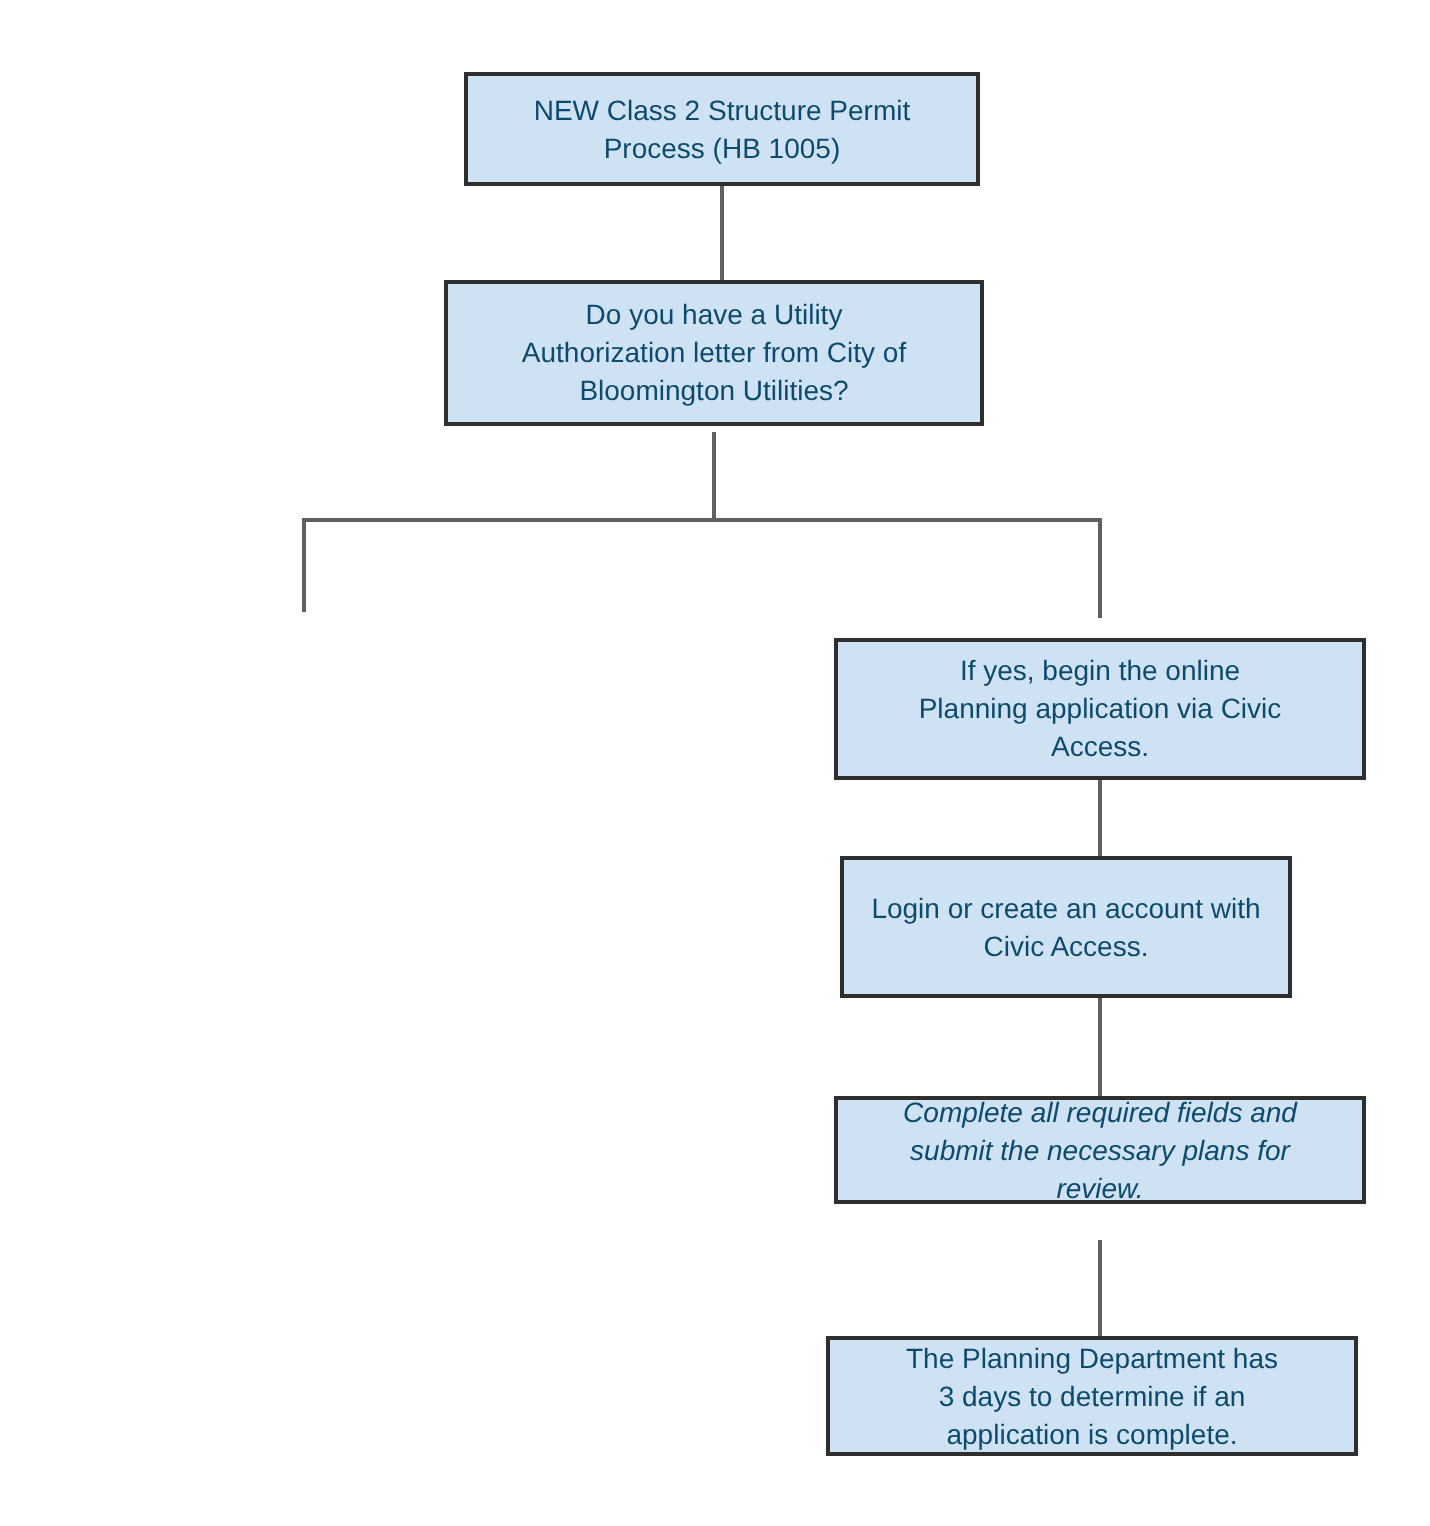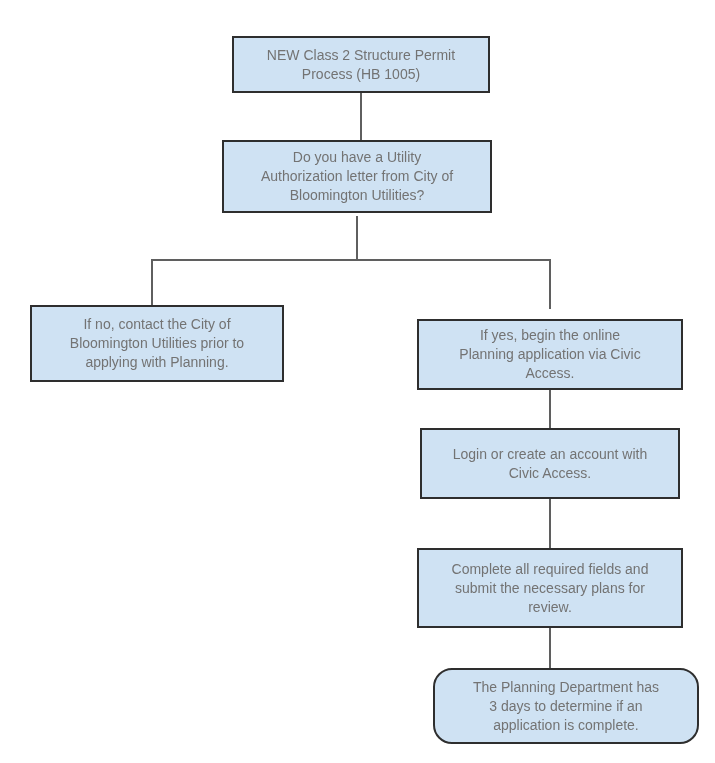--- a/index.html
+++ b/index.html
@@ -13,21 +13,21 @@
     width: 715px;
     height: 763px;
     background: #ffffff;
     overflow: hidden;
   }
   .node {
     position: absolute;
     box-sizing: border-box;
     background: #cfe2f3;
     border: 2px solid #2e2e2e;
-    color: #737373;
+    color: #0c4a6e;
     font-size: 14px;
     line-height: 19px;
     text-align: center;
     display: flex;
     align-items: center;
     justify-content: center;
     white-space: pre-line;
     padding: 15px 4px;
   }
   .vline {
@@ -38,23 +38,23 @@
   .hline {
     position: absolute;
     height: 2px;
     background: #5f5f5f;
   }
   
   .n-start    { left: 232px; top: 36px;  width: 258px; height: 57px; }
   .n-decision { left: 222px; top: 140px; width: 270px; height: 73px; }
   .n-no       { left: 30px;  top: 305px; width: 254px; height: 77px; }
   .n-yes      { left: 417px; top: 308px; width: 266px; height: 71px; margin-top: 11px; }
-  .n-login    { left: 420px; top: 428px; width: 260px; height: 71px; }
-  .n-complete { left: 417px; top: 548px; width: 266px; height: 80px; }
-  .n-review   { left: 433px; top: 668px; width: 266px; height: 76px; border-radius: 19px; }
+  .n-login    { left: 420px; top: 428px; width: 226px; height: 71px; }
+  .n-complete { left: 417px; top: 548px; width: 266px; height: 54px; font-style: italic; }
+  .n-review   { left: 413px; top: 668px; width: 266px; height: 60px; }
   
   .c-start-decision  { left: 360px; top: 92px;  height: 49px; }
   .c-decision-stem   { left: 356px; top: 216px; height: 44px; }
   .c-branch-h        { left: 151px; top: 259px; width: 400px; }
   .c-branch-left-v   { left: 151px; top: 259px; height: 47px; }
   .c-branch-right-v  { left: 549px; top: 259px; height: 50px; }
   .c-yes-login       { left: 549px; top: 378px; height: 51px; }
   .c-login-complete  { left: 549px; top: 498px; height: 51px; }
   .c-complete-review { left: 549px; top: 620px; height: 49px; }
 </style>
@@ -72,23 +72,20 @@
   <div class="vline c-login-complete"></div>
   <div class="vline c-complete-review"></div>
 
   <div class="node n-start">NEW Class 2 Structure Permit
 Process (HB 1005)</div>
 
   <div class="node n-decision">Do you have a Utility
 Authorization letter from City of
 Bloomington Utilities?</div>
 
-  <div class="node n-no">If no, contact the City of
-Bloomington Utilities prior to
-applying with Planning.</div>
 
   <div class="node n-yes">If yes, begin the online
 Planning application via Civic
 Access.</div>
 
   <div class="node n-login">Login or create an account with
 Civic Access.</div>
 
   <div class="node n-complete">Complete all required fields and
 submit the necessary plans for

